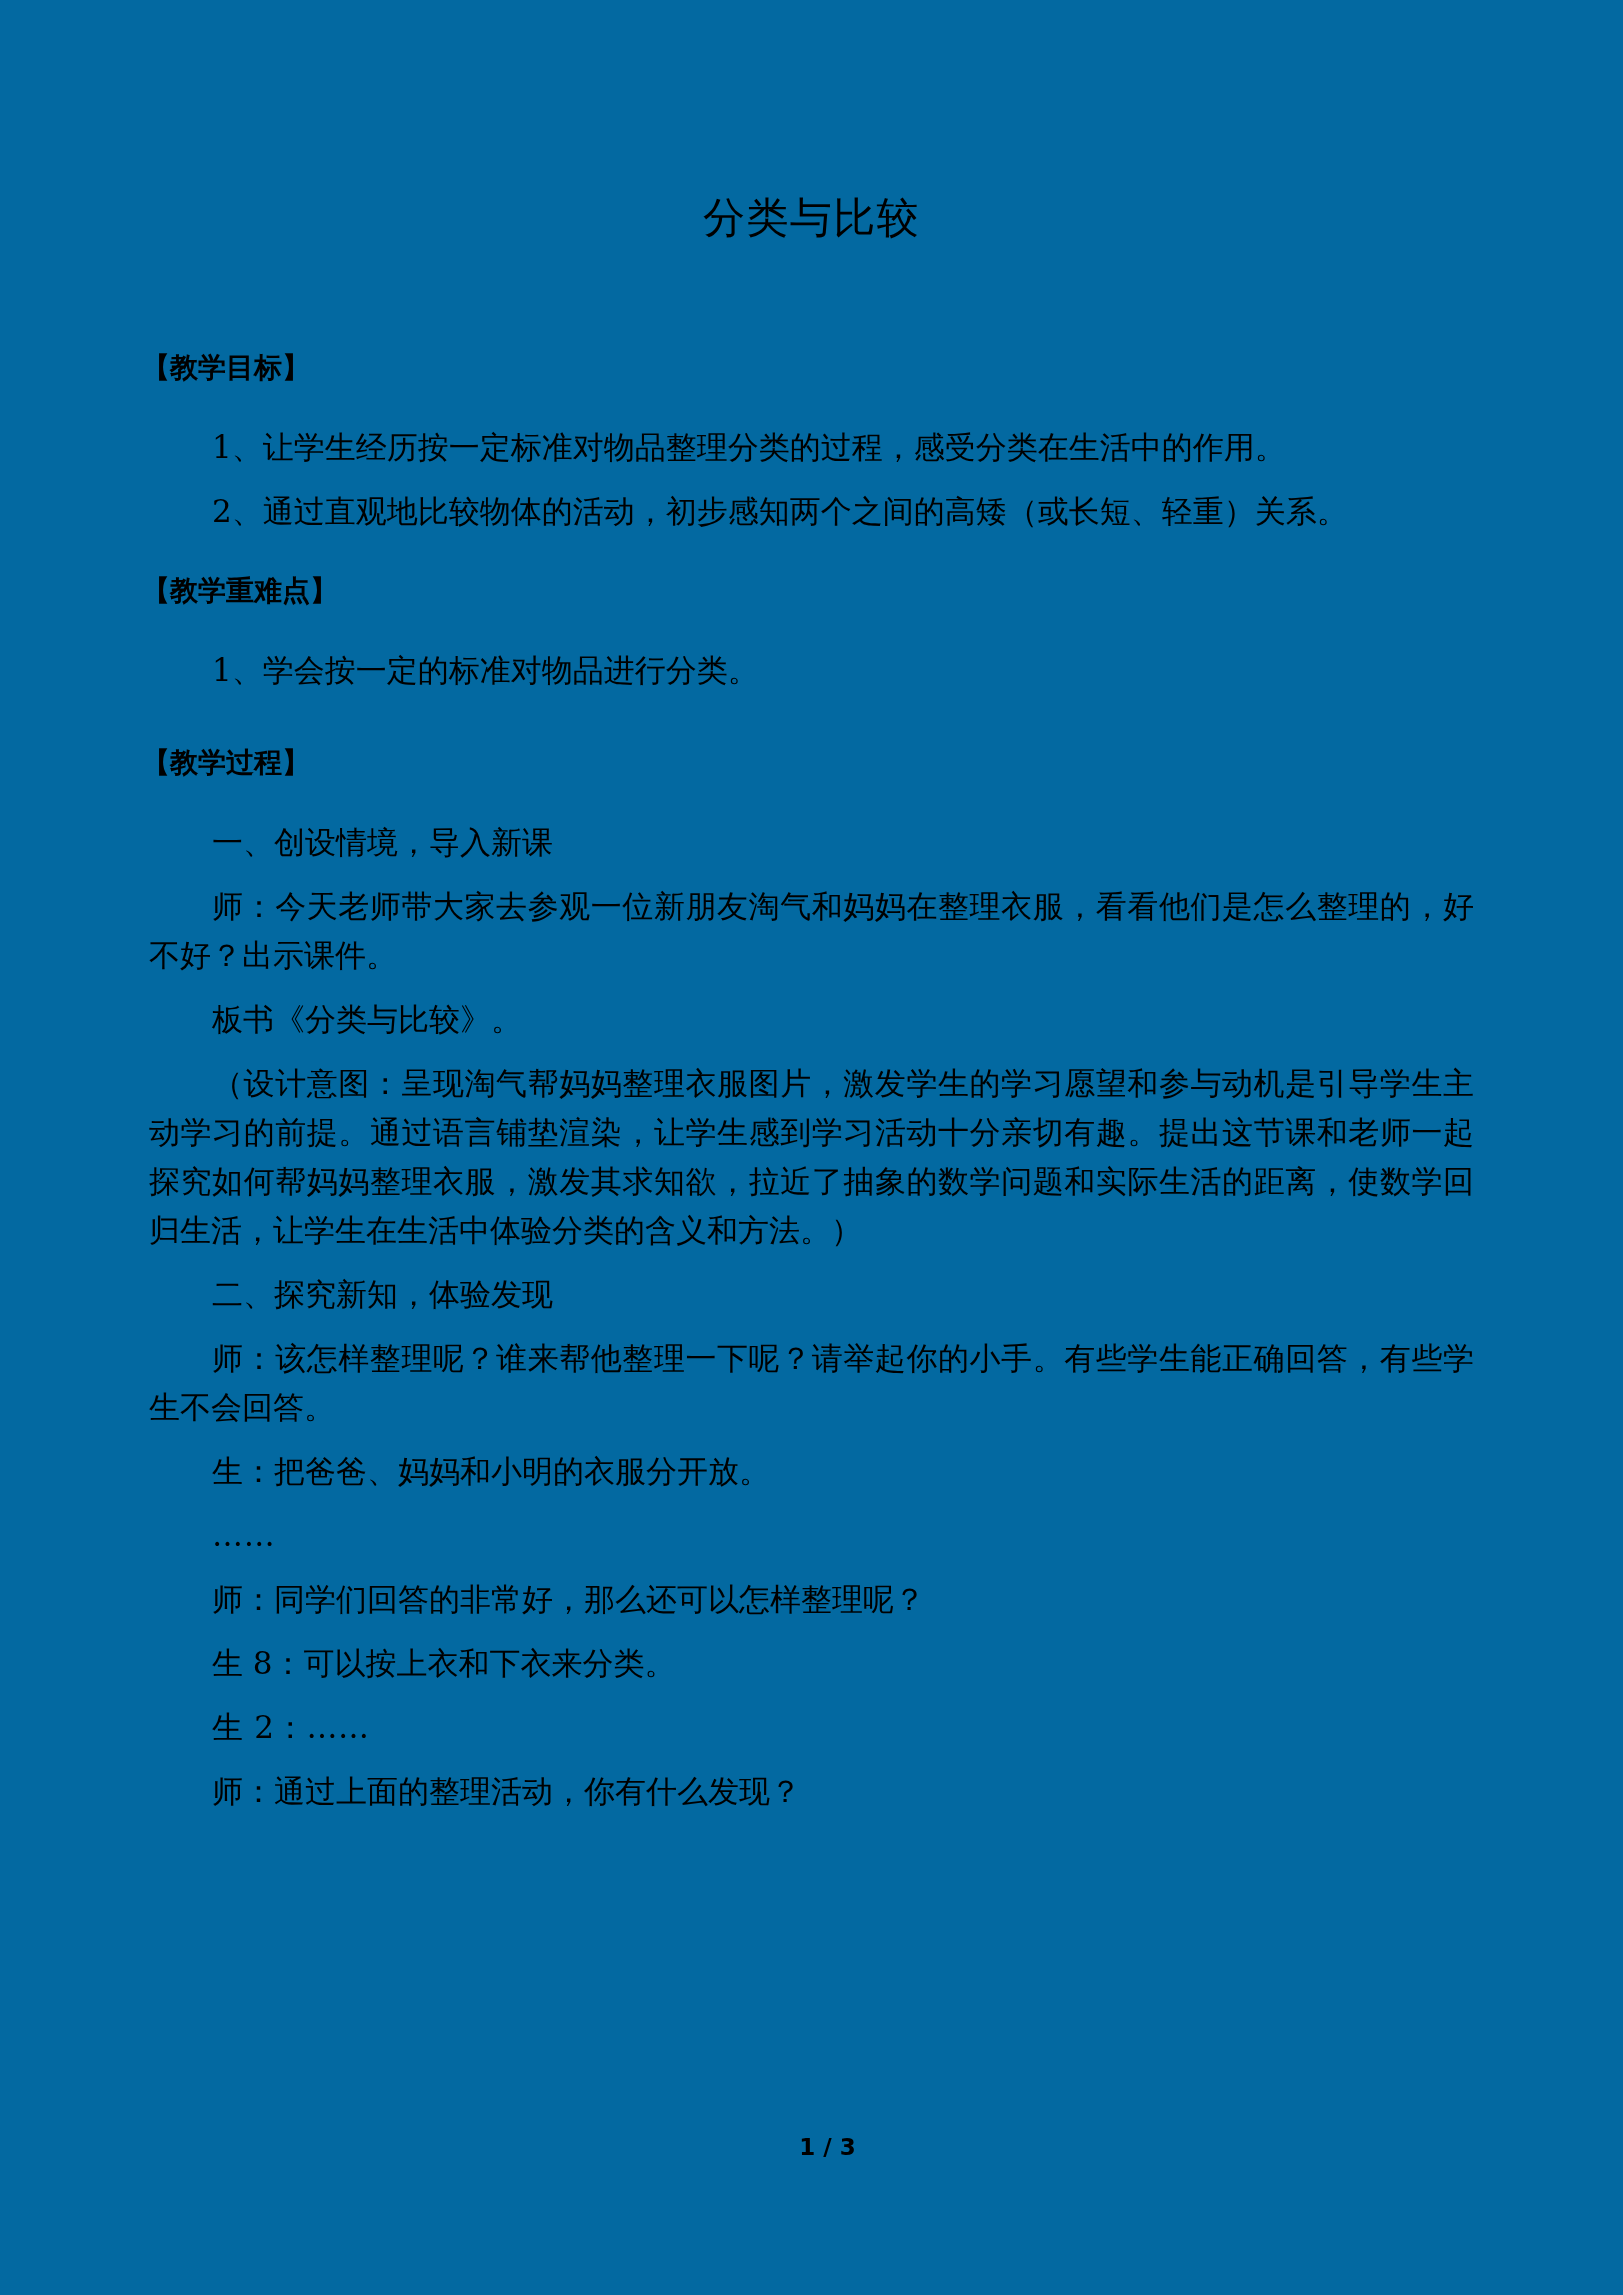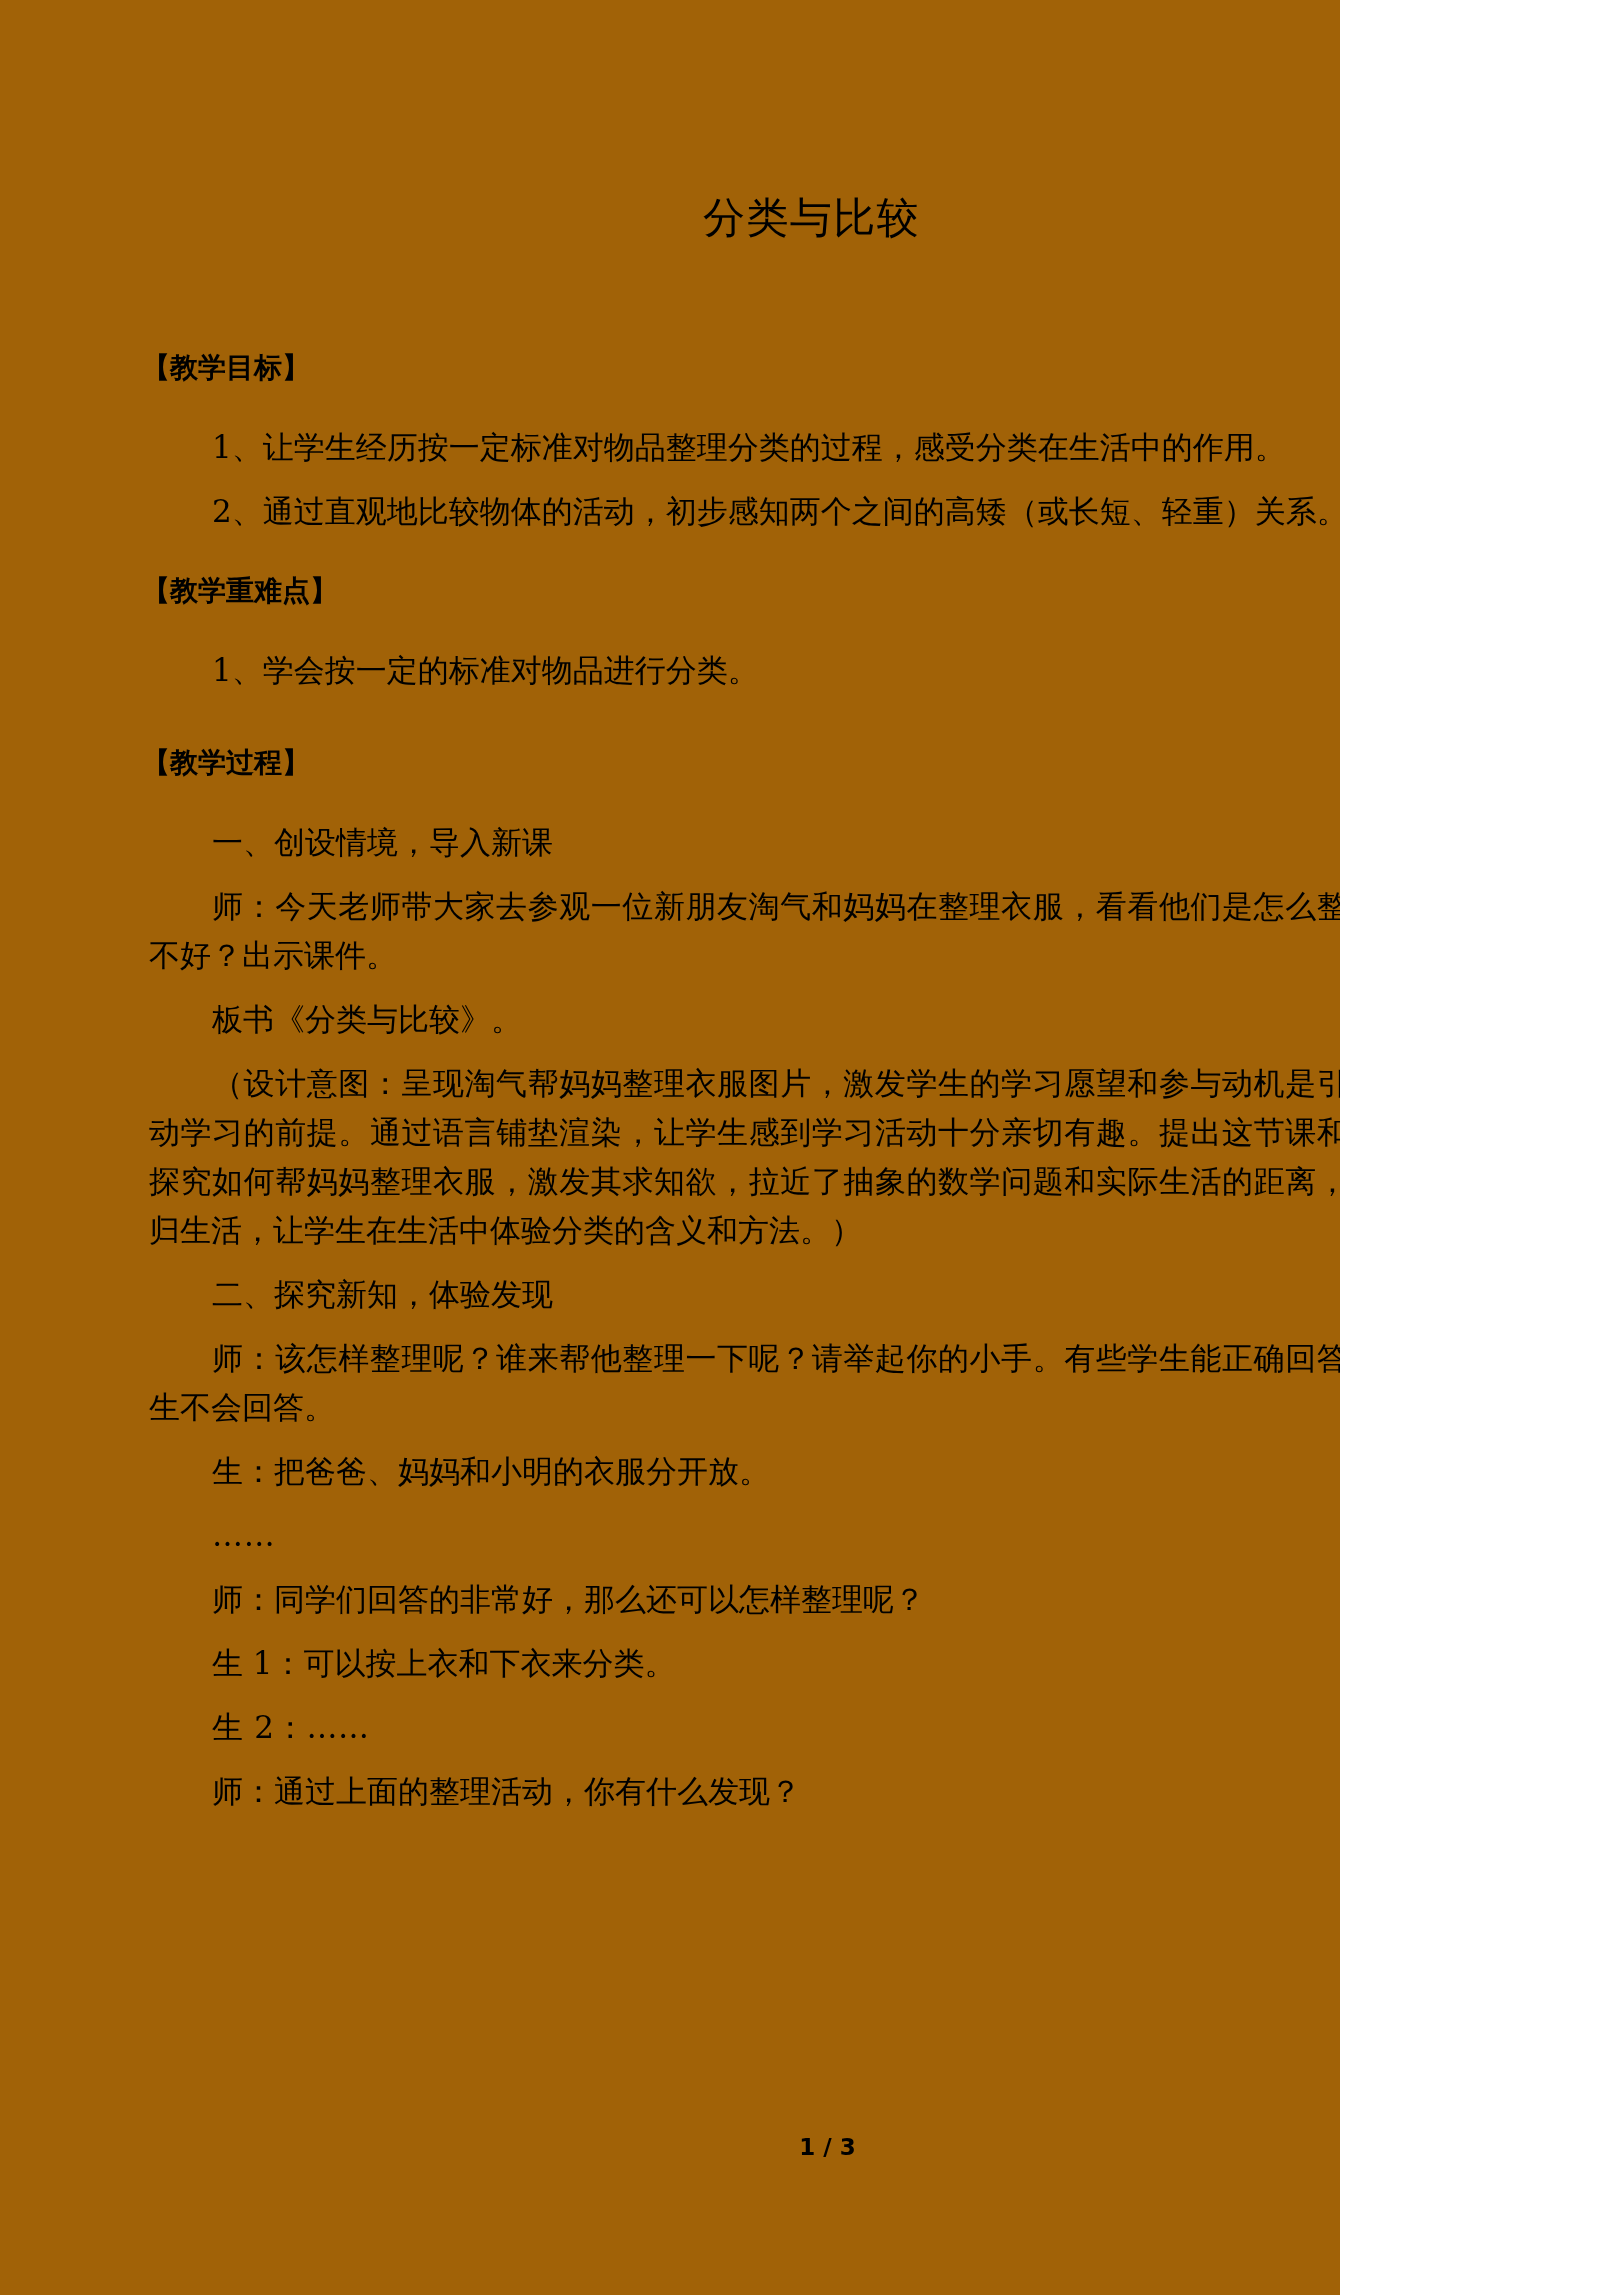--- a/index.html
+++ b/index.html
@@ -6,23 +6,23 @@
     margin: 0;
     padding: 0;
     background: #ffffff;
   }
   body {
     font-family: "DejaVu Serif", "Liberation Serif", serif;
     color: #000000;
   }
   .page {
     position: relative;
-    width: 1340px;
+    width: 1623px;
     height: 2295px;
-    background: #a16207;
+    background: #0369a1;
     box-sizing: border-box;
     padding: 0;
     overflow: hidden;
   }
   .content {
     position: absolute;
     left: 134px;
     top: 0;
     width: 1355px;
     height: 2295px;
@@ -112,21 +112,21 @@
       <div class="gap-head"></div>
       <p class="para indent">一、创设情境，导入新课</p>
       <p class="para indent">师：今天老师带大家去参观一位新朋友淘气和妈妈在整理衣服，看看他们是怎么整理的，好不好？出示课件。</p>
       <p class="para indent">板书《分类与比较》。</p>
       <p class="para indent">（设计意图：呈现淘气帮妈妈整理衣服图片，激发学生的学习愿望和参与动机是引导学生主动学习的前提。通过语言铺垫渲染，让学生感到学习活动十分亲切有趣。提出这节课和老师一起探究如何帮妈妈整理衣服，激发其求知欲，拉近了抽象的数学问题和实际生活的距离，使数学回归生活，让学生在生活中体验分类的含义和方法。）</p>
       <p class="para indent">二、探究新知，体验发现</p>
       <p class="para indent">师：该怎样整理呢？谁来帮他整理一下呢？请举起你的小手。有些学生能正确回答，有些学生不会回答。</p>
       <p class="para indent">生：把爸爸、妈妈和小明的衣服分开放。</p>
       <p class="para indent ell">……</p>
       <p class="para indent">师：同学们回答的非常好，那么还可以怎样整理呢？</p>
-      <p class="para indent">生 1：可以按上衣和下衣来分类。</p>
+      <p class="para indent">生 8：可以按上衣和下衣来分类。</p>
       <p class="para indent ell">生 2：……</p>
       <p class="para indent">师：通过上面的整理活动，你有什么发现？</p>
     </div>
 
     <div class="footer">1 / 3</div>
 
   </div>
 </div>
 
 

